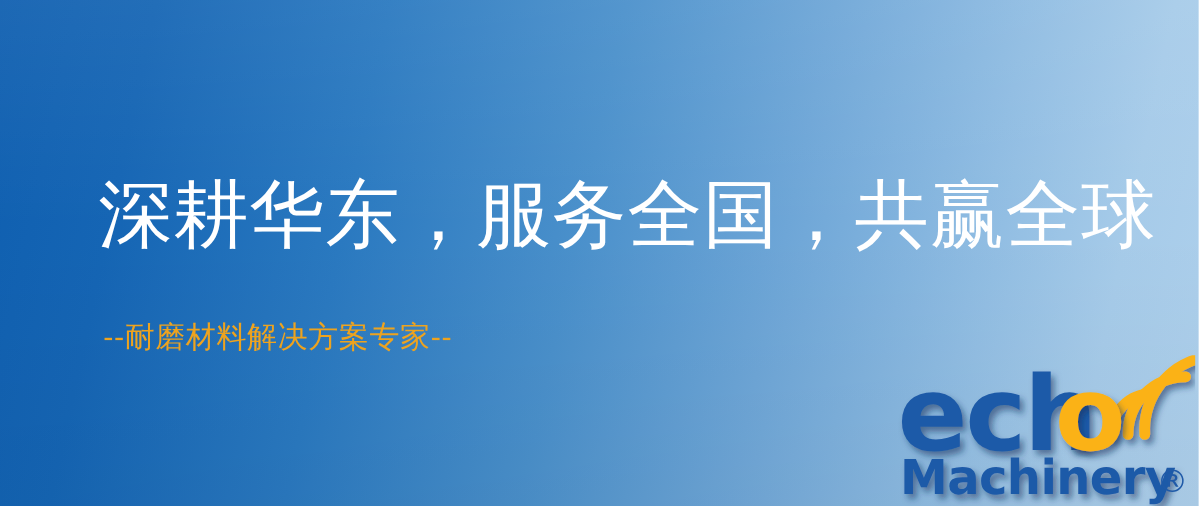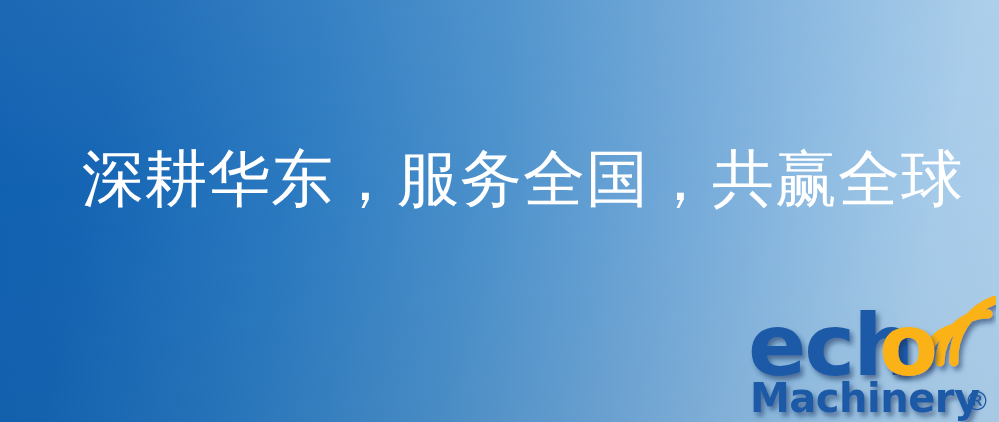--- a/index.html
+++ b/index.html
@@ -73,20 +73,21 @@
   }
   #logo svg { display: block; }
 </style>
 </head>
 <body>
 
 <div id="banner">
 
   <div id="headline">深耕华东，服务全国，共赢全球</div>
 
+  <div id="subtitle">--耐磨材料解决方案专家--</div>
 
   <div id="logo">
     <svg width="248" height="126" viewBox="0 0 248 126" xmlns="http://www.w3.org/2000/svg" aria-hidden="true">
       <defs>
         <filter id="dshadow" x="-30%" y="-30%" width="170%" height="180%">
           <feDropShadow dx="3" dy="4" stdDeviation="2.6" flood-color="#10325c" flood-opacity="0.55"></feDropShadow>
         </filter>
       </defs>
 
       <g filter="url(#dshadow)">

